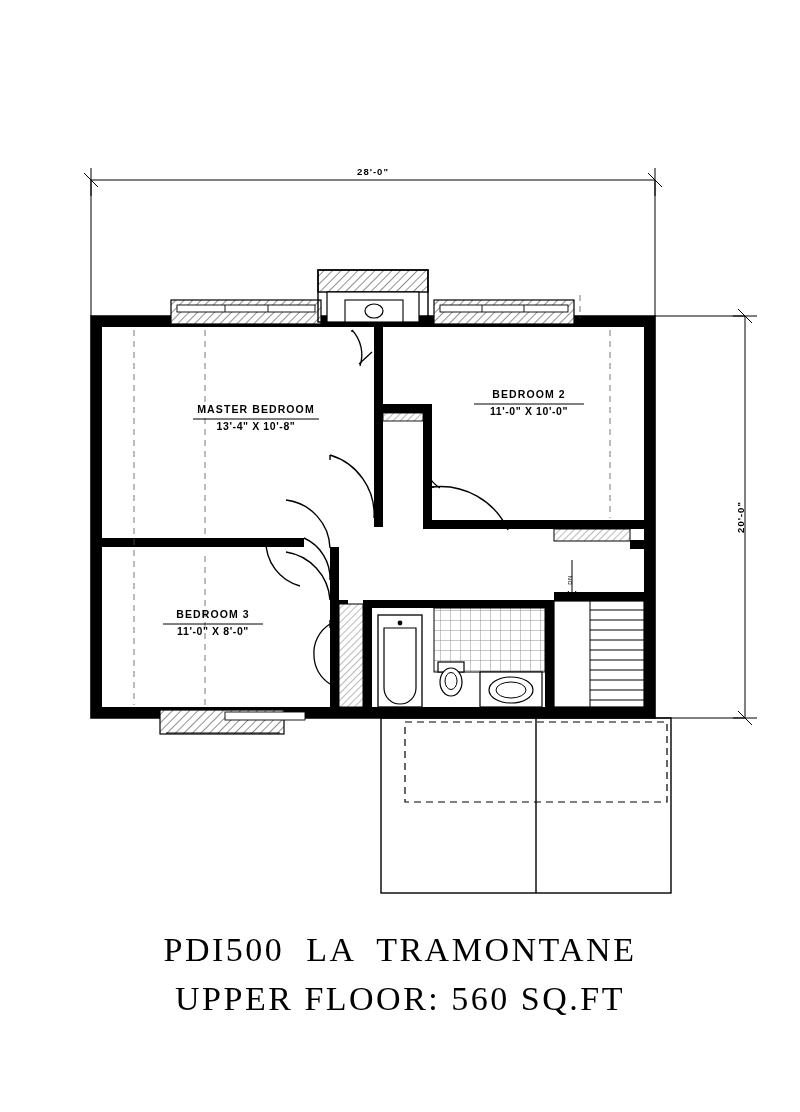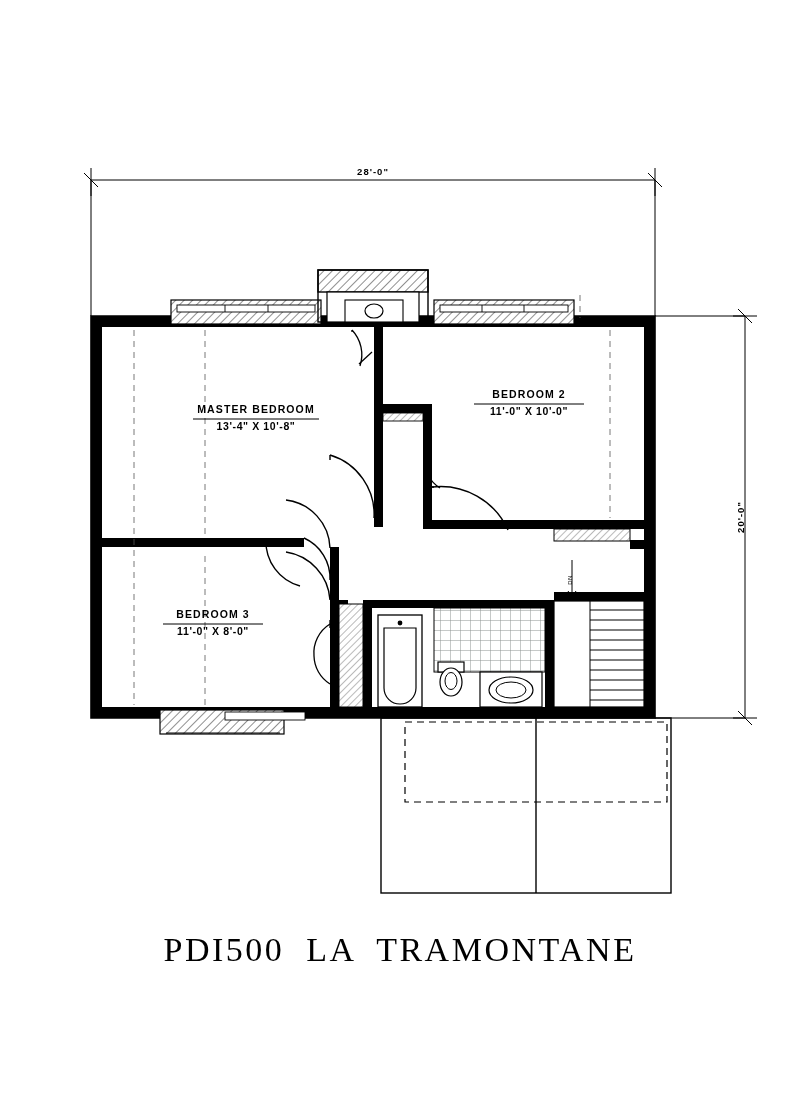--- a/index.html
+++ b/index.html
@@ -298,15 +298,16 @@
     <g>
       <text class="room-label" x="213" y="618">BEDROOM 3</text>
       <line x1="163" y1="624" x2="263" y2="624" stroke="#000" stroke-width="1"></line>
       <text class="room-dims" x="213" y="635">11'-0" X 8'-0"</text>
     </g>
 
   </svg>
 
   <div class="caption-block">
     <div class="caption-line">PDI500  LA  TRAMONTANE</div>
+    <div class="caption-line">UPPER FLOOR: 560 SQ.FT</div>
   </div>
 
 </div>
 
 </body></html>

